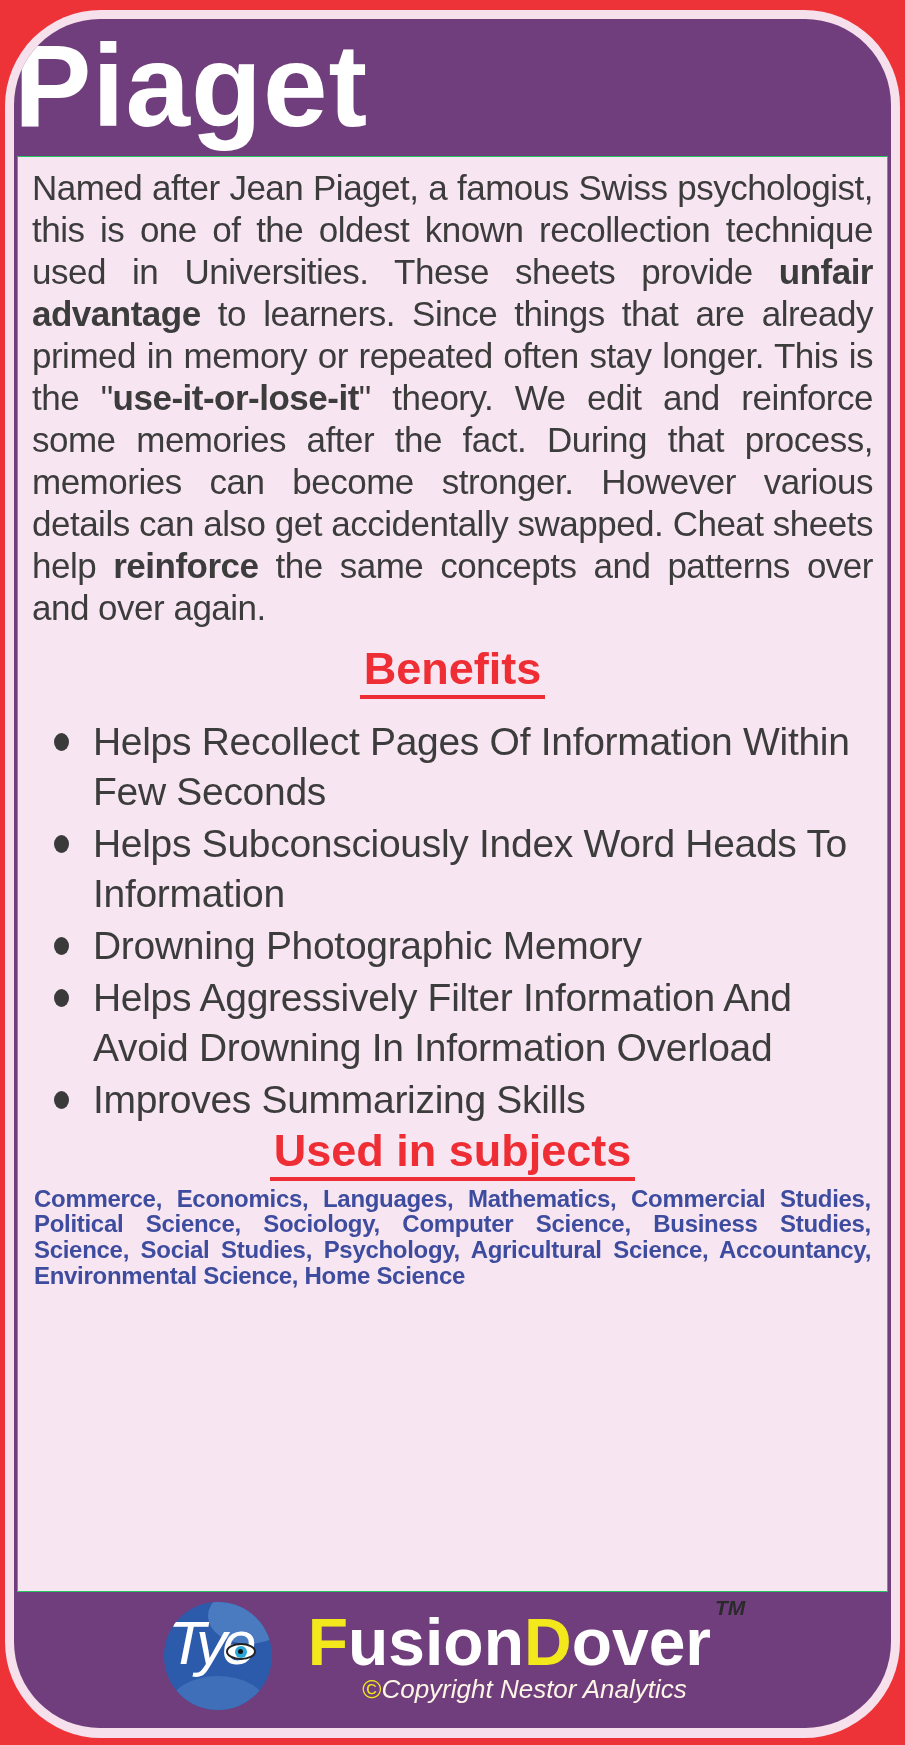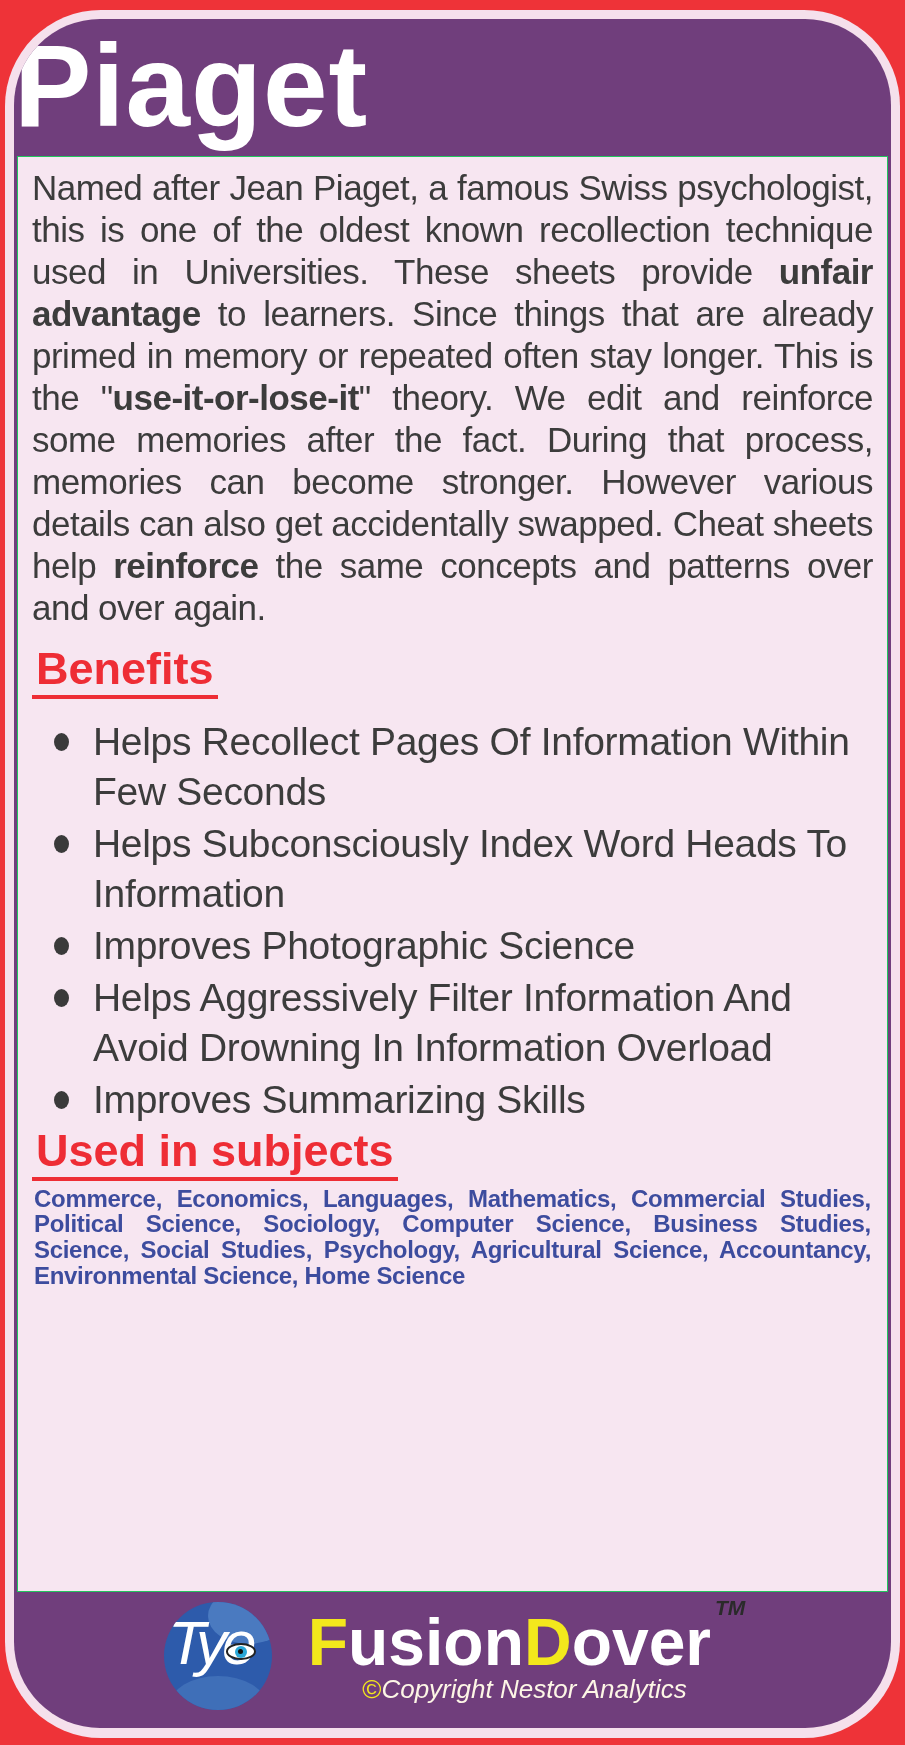--- a/index.html
+++ b/index.html
@@ -43,21 +43,21 @@
     overflow:hidden;
   }
   .description {
     color:#3c3c3c;
     font-size:35px;
     line-height:1.2;
     text-align:justify;
     letter-spacing:-0.5px;
   }
   .description .b { font-weight:bold; }
-  .section-heading { text-align:left; margin-top:16px; }
+  .section-heading { text-align:center; margin-top:16px; }
   .section-heading .hd {
     display:inline-block;
     color:#ee2d35;
     font-size:45px;
     font-weight:bold;
     line-height:1.05;
     border-bottom:4px solid #ee2d35;
     padding:0 4px 3px 4px;
   }
   .benefits-list { margin-top:18px; padding:0 4px 0 22px; }
@@ -190,21 +190,21 @@
       <div class="benefit-item">
         <span class="bullet"></span>
         <span>Helps Recollect Pages Of Information Within Few Seconds</span>
       </div>
       <div class="benefit-item">
         <span class="bullet"></span>
         <span>Helps Subconsciously Index Word Heads To Information</span>
       </div>
       <div class="benefit-item">
         <span class="bullet"></span>
-        <span>Improves Photographic Science</span>
+        <span>Drowning Photographic Memory</span>
       </div>
       <div class="benefit-item">
         <span class="bullet"></span>
         <span>Helps Aggressively Filter Information And Avoid Drowning In Information Overload</span>
       </div>
       <div class="benefit-item">
         <span class="bullet"></span>
         <span>Improves Summarizing Skills</span>
       </div>
     </div>

